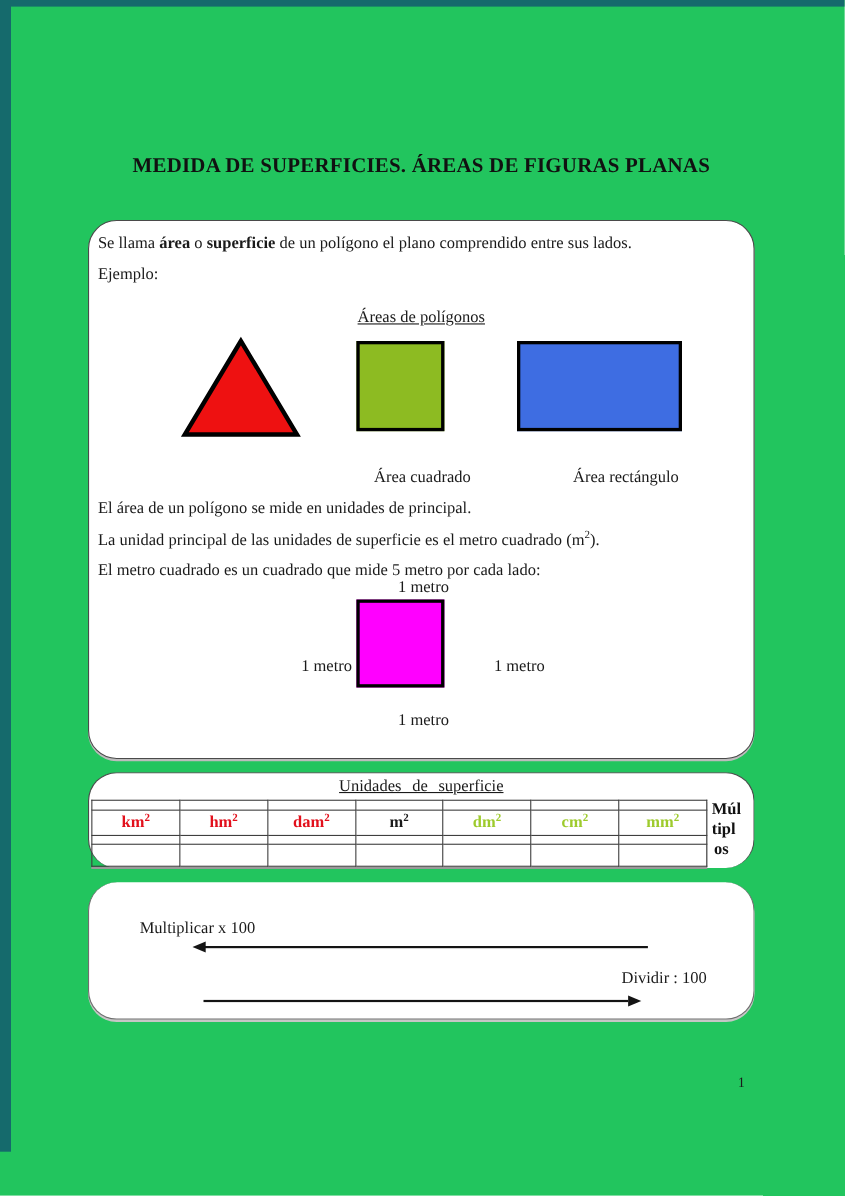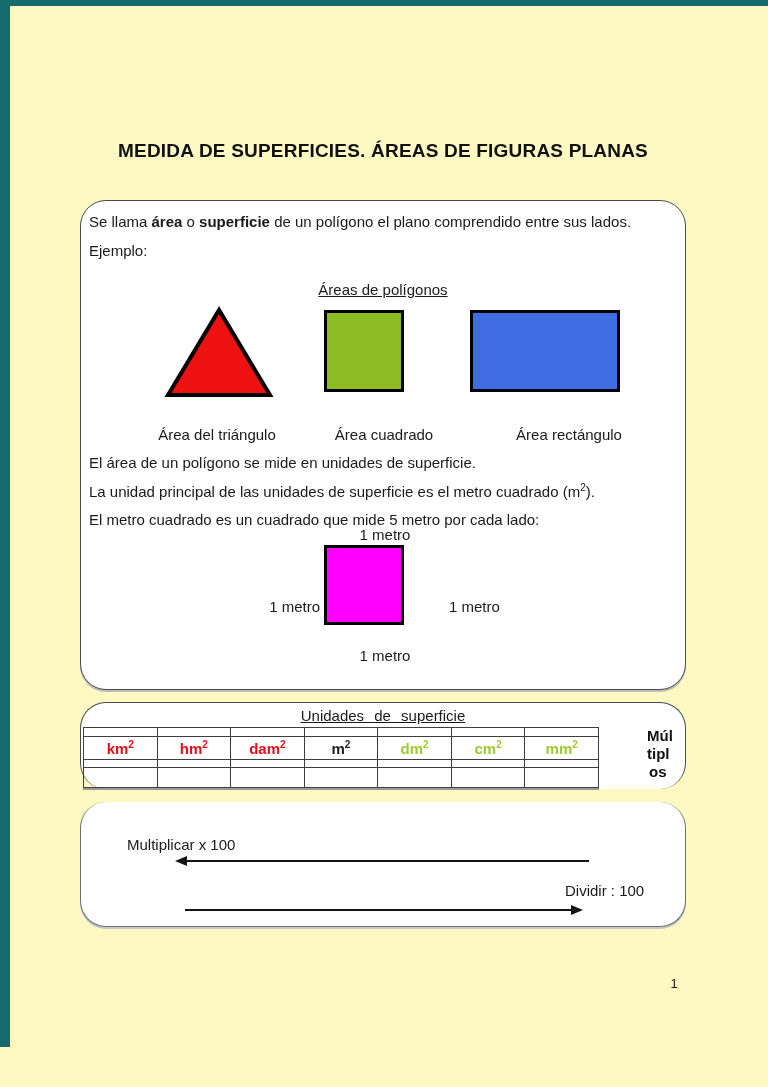--- a/index.html
+++ b/index.html
@@ -1,18 +1,18 @@
 <!DOCTYPE html>
 <html><head>
 <meta charset="utf-8">
 <style>
   html,body{margin:0;padding:0;background:#ffffff;}
   .page{
-    position:relative;width:768px;height:1087px;background:#fef9c3;overflow:hidden;
-    font-family:Liberation Sans, sans-serif;color:#1a1a1a;
+    position:relative;width:768px;height:1087px;background:#22c55e;overflow:hidden;
+    font-family:Liberation Serif, serif;color:#1a1a1a;
   }
   
   .edge-top{position:absolute;left:0;top:0;width:768px;height:6px;background:#156a6c;}
   .edge-left{position:absolute;left:0;top:0;width:10px;height:1047px;background:#156a6c;}
 
   .title{
     position:absolute;left:80px;top:140px;width:606px;margin:0;
     text-align:center;font-size:19px;font-weight:bold;letter-spacing:.2px;color:#111;
   }
 
@@ -43,21 +43,21 @@
   .meter-square{position:absolute;left:243px;top:344px;width:74px;height:74px;border:3px solid #000;}
   .m-top{left:254px;top:325px;width:100px;text-align:center;}
   .m-left{left:159px;top:397px;width:80px;text-align:right;}
   .m-right{left:368px;top:397px;width:80px;text-align:left;}
   .m-bottom{left:254px;top:446px;width:100px;text-align:center;}
 
   
   .units-heading{top:4px;word-spacing:6px;}
   .units-table{
     position:absolute;left:2px;top:24px;border-collapse:collapse;table-layout:fixed;
-    width:516px;box-shadow:0 2px 0 #9a9a9a;
+    width:560px;box-shadow:0 2px 0 #9a9a9a;
   }
   .units-table td{border:1px solid #3f3f3f;padding:0;text-align:center;overflow:hidden;}
   .units-table .r-thin td{height:8px;}
   .units-table .r-head td{height:22px;font-size:15px;font-weight:bold;}
   .units-table .r-mid td{height:7px;}
   .units-table .r-last td{height:19px;}
   .multiplos{
     position:absolute;left:566px;top:24px;width:36px;
     font-size:15px;font-weight:bold;line-height:18px;color:#111;
   }
@@ -89,25 +89,24 @@
     <div class="txt" style="left:8px;top:41px;">Ejemplo:</div>
 
     <div class="heading" style="top:64px;margin-top:16px;">Áreas de polígonos</div>
 
     <svg class="tri-svg" width="112" height="96" viewBox="0 0 112 96">
       <polygon points="55,5 4,90 106,90" fill="#ee1111" stroke="#000000" stroke-width="4"></polygon>
     </svg>
     <div class="shape-square" style="background:#8dbb22;"></div>
     <div class="shape-rect" style="background:#3e6de2;"></div>
 
-    <div class="shape-label lab-tri">Área del triángulo</div>
     <div class="shape-label lab-sq">Área cuadrado</div>
     <div class="shape-label lab-rect">Área rectángulo</div>
 
-    <div class="txt" style="left:8px;top:253px;">El área de un polígono se mide en unidades de superficie.</div>
+    <div class="txt" style="left:8px;top:253px;">El área de un polígono se mide en unidades de principal.</div>
 
     <div class="txt" style="left:8px;top:282px;">
       <span>La unidad principal de las unidades de superficie es el metro cuadrado (m</span><sup class="sm">2</sup><span>).</span>
     </div>
 
     <div class="txt" style="left:8px;top:310px;">El metro cuadrado es un cuadrado que mide 5 metro por cada lado:</div>
 
     <div class="txt m-top">1 metro</div>
     <div class="meter-square" style="background:#ff00ff;"></div>
     <div class="txt m-left">1 metro</div>

